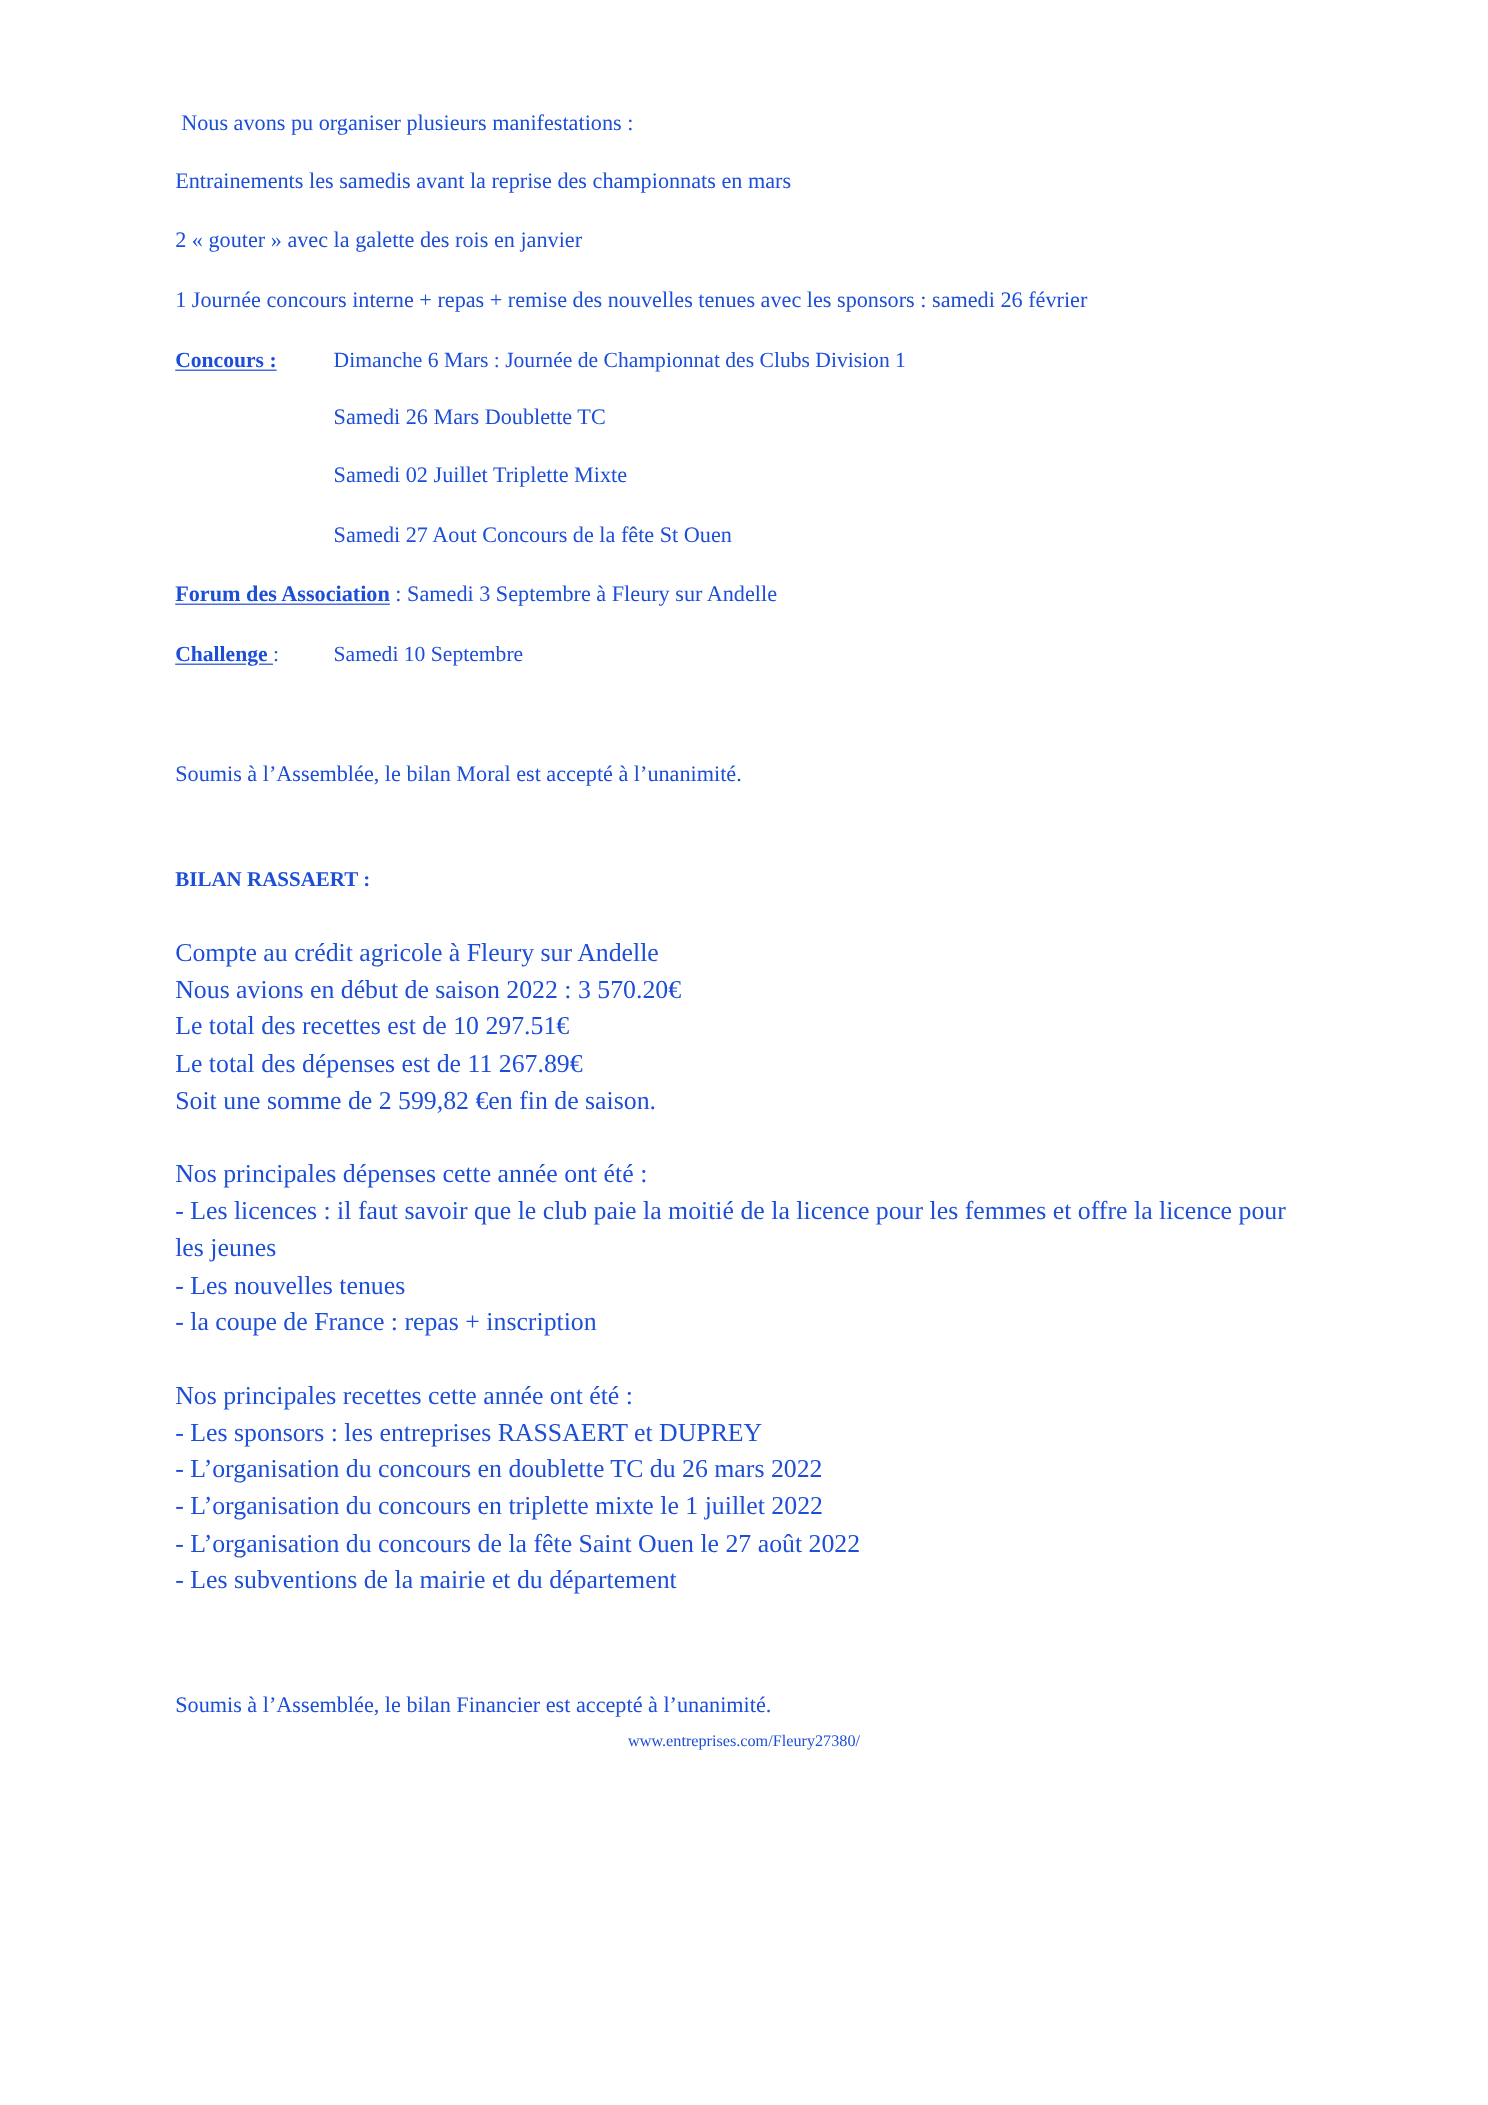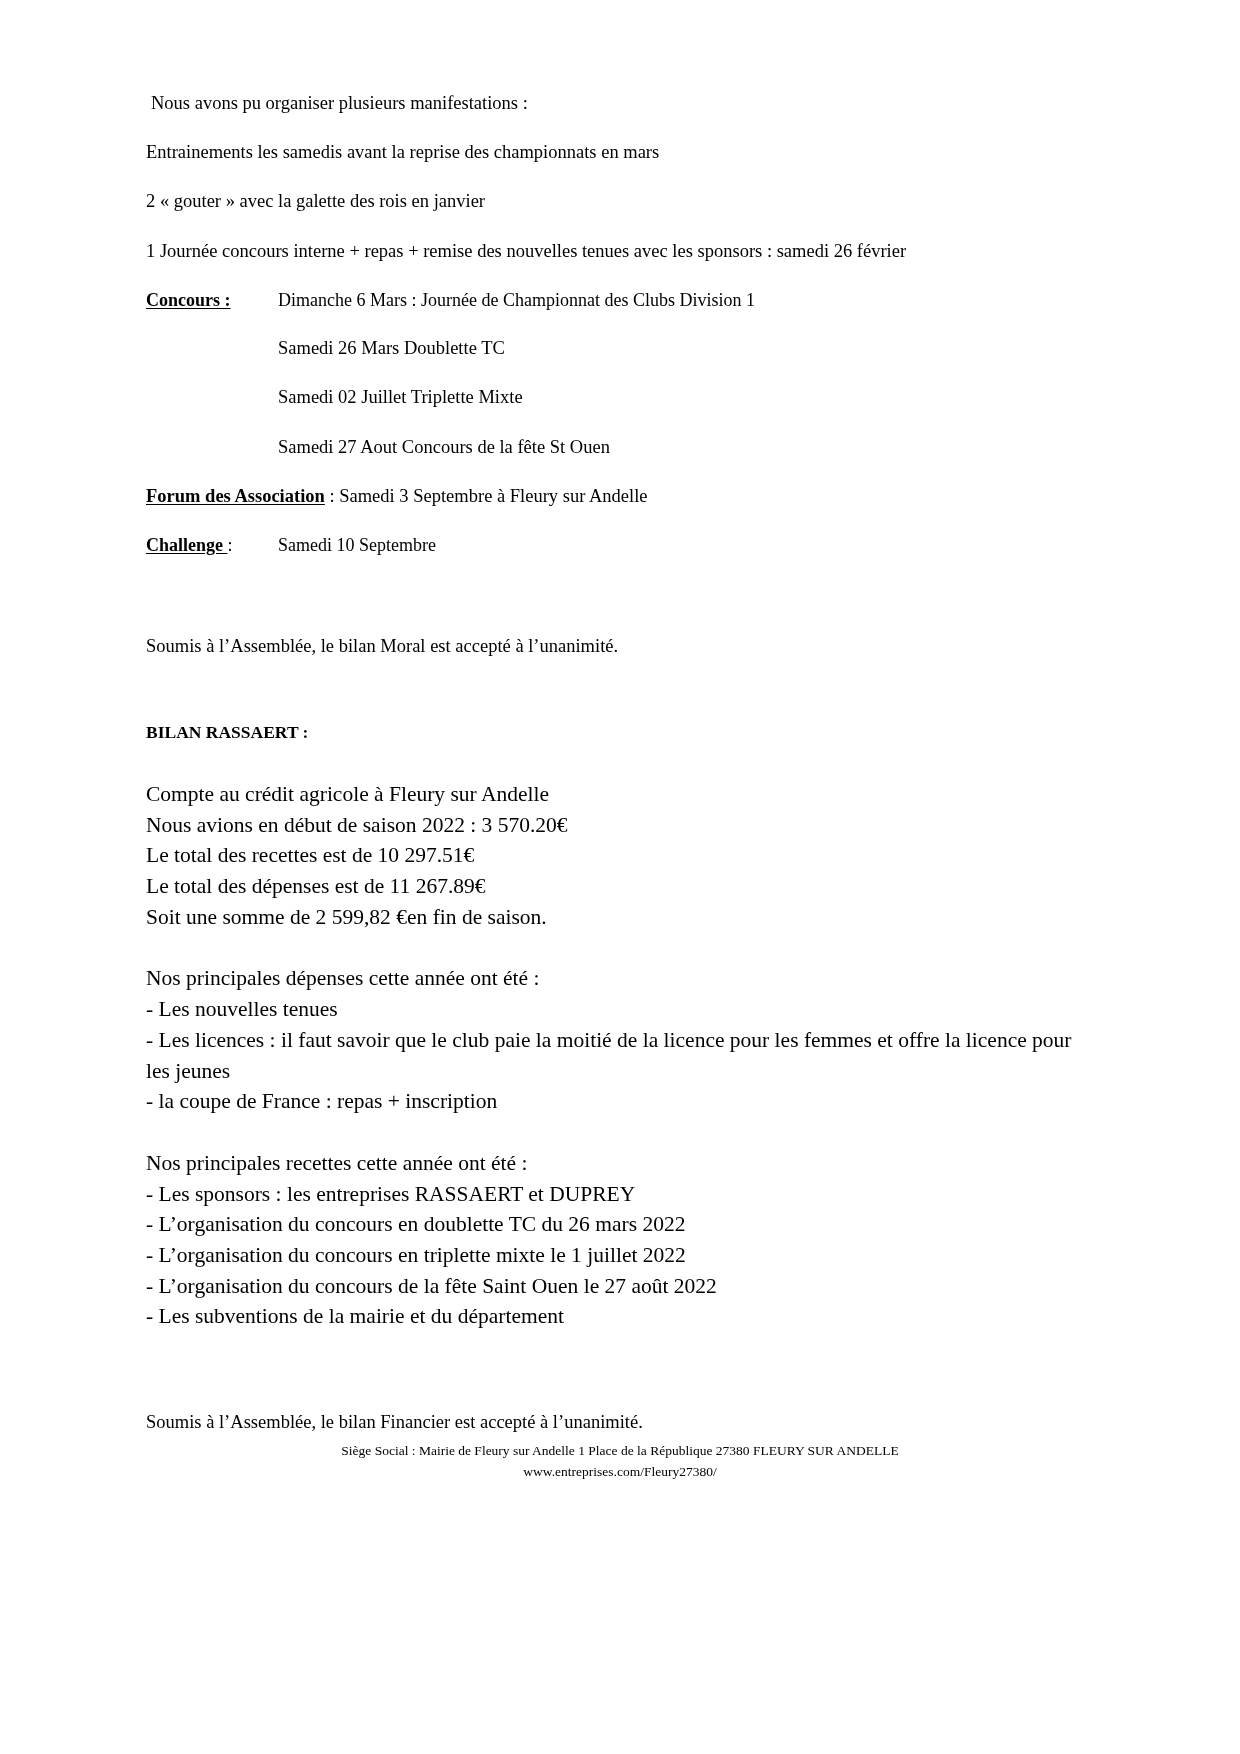--- a/index.html
+++ b/index.html
@@ -5,21 +5,21 @@
   html, body {
     margin: 0;
     padding: 0;
     background: #ffffff;
   }
   .page {
     position: relative;
     width: 1240px;
     height: 1754px;
     background: #ffffff;
-    color: #000000;
+    color: #1d4ed8;
     font-family: "Liberation Serif", "DejaVu Serif", serif;
     overflow: hidden;
   }
   .content {
     position: absolute;
     left: 146px;
     top: 92px;
     width: 940px;
   }
 
@@ -149,37 +149,36 @@
     <div class="spacer-md"></div>
 
     <div class="block">
       <div class="line">Compte au crédit agricole à Fleury sur Andelle</div>
       <div class="line">Nous avions en début de saison 2022 : 3 570.20€</div>
       <div class="line">Le total des recettes est de 10 297.51€</div>
       <div class="line">Le total des dépenses est de 11 267.89€</div>
       <div class="line">Soit une somme de 2 599,82 €en fin de saison.</div>
       <div class="line">&nbsp;</div>
       <div class="line">Nos principales dépenses cette année ont été :</div>
+      <div class="line wrap">- Les licences : il faut savoir que le club paie la moitié de la licence pour les femmes et offre la licence pour les jeunes</div>
       <div class="line">- Les nouvelles tenues</div>
-      <div class="line wrap">- Les licences : il faut savoir que le club paie la moitié de la licence pour les femmes et offre la licence pour les jeunes</div>
       <div class="line">- la coupe de France : repas + inscription</div>
       <div class="line">&nbsp;</div>
       <div class="line">Nos principales recettes cette année ont été :</div>
       <div class="line">- Les sponsors : les entreprises RASSAERT et DUPREY</div>
       <div class="line">- L’organisation du concours en doublette TC du 26 mars 2022</div>
       <div class="line">- L’organisation du concours en triplette mixte le 1 juillet 2022</div>
       <div class="line">- L’organisation du concours de la fête Saint Ouen le 27 août 2022</div>
       <div class="line">- Les subventions de la mairie et du département</div>
     </div>
 
     <div class="spacer-lg"></div>
     <div class="spacer-sm"></div>
 
     <p class="para">Soumis à l’Assemblée, le bilan Financier est accepté à l’unanimité.</p>
 
   </div>
 
   <div class="footer">
-    <span class="fline">Siège Social : Mairie de Fleury sur Andelle 1 Place de la République 27380 FLEURY SUR ANDELLE</span>
     <span class="fline">www.entreprises.com/Fleury27380/</span>
   </div>
 
 </div>
 
 </body></html>

